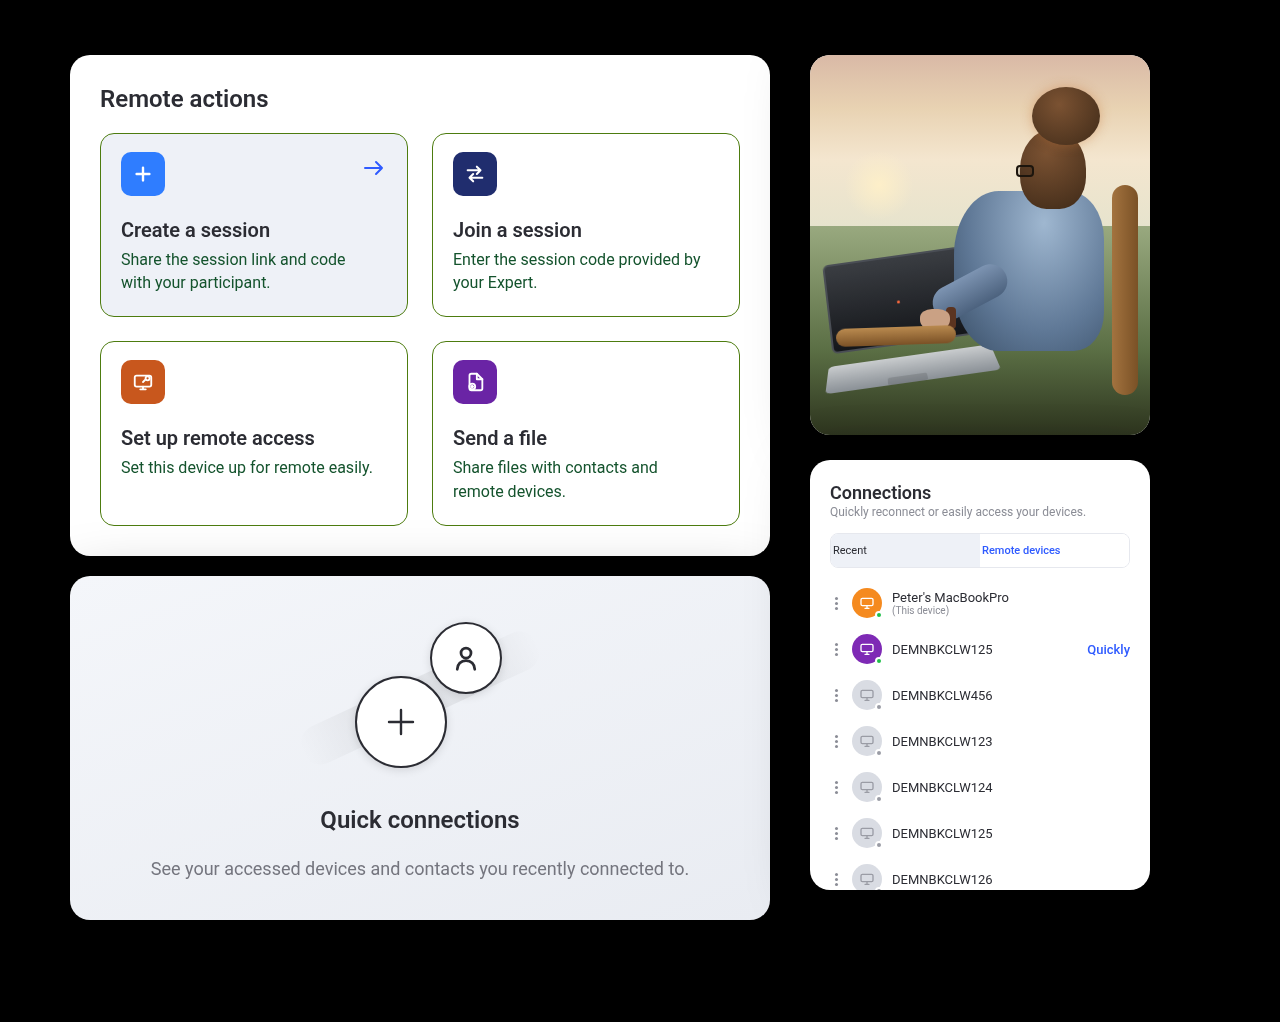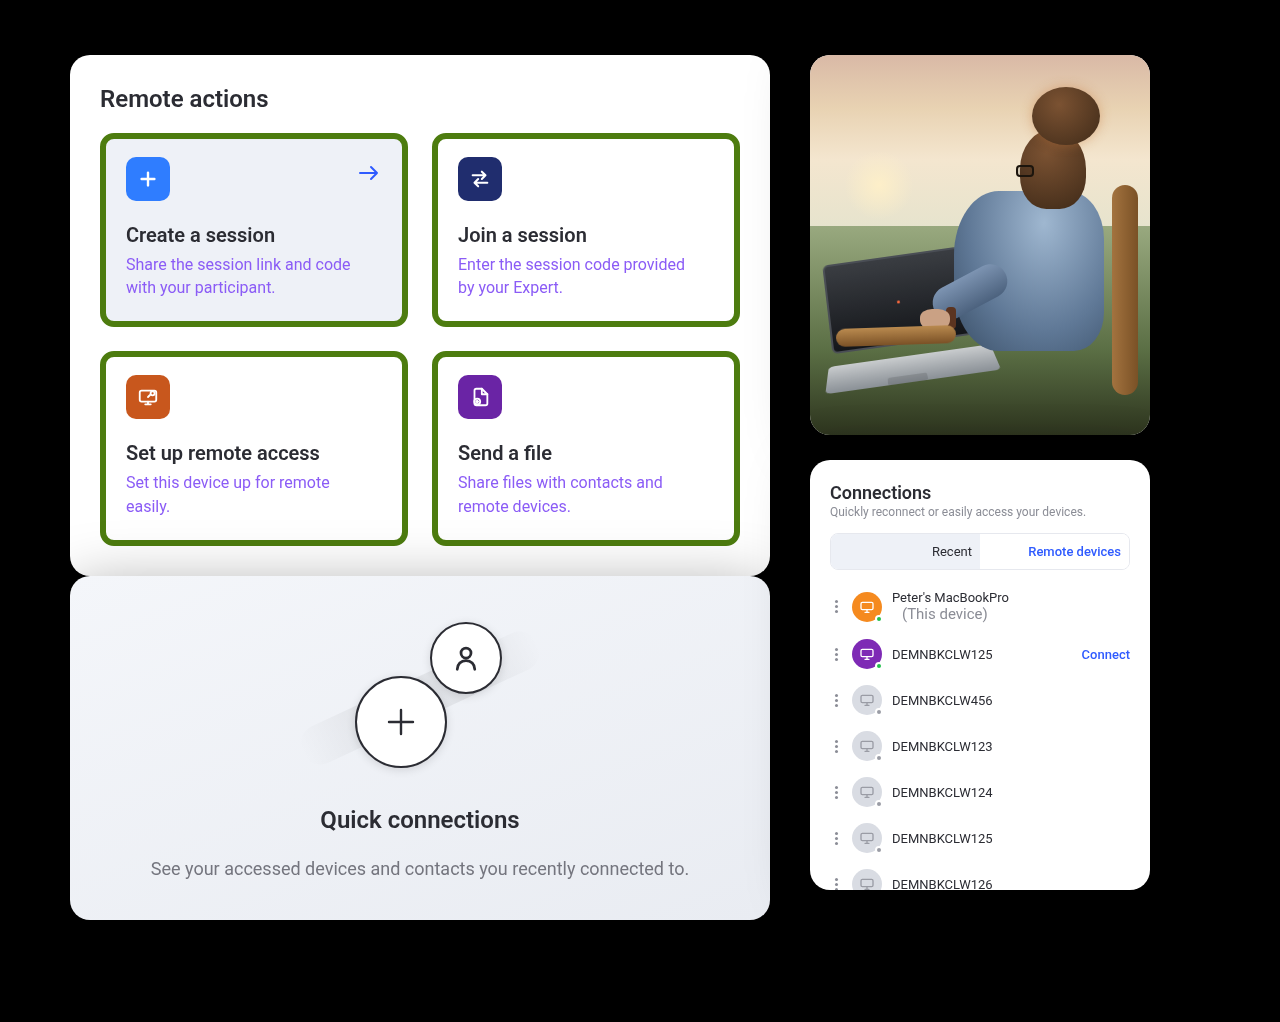--- a/index.html
+++ b/index.html
@@ -38,21 +38,21 @@
     font-weight: 600;
     color: #2b2c33;
     margin-bottom: 20px;
   }
   .ra-grid {
     display: grid;
     grid-template-columns: 1fr 1fr;
     gap: 24px;
   }
   .ra-card {
-    border: 6px solid #4d7c0f;
+    border: 1px solid #4d7c0f;
     border-radius: 14px;
     padding: 18px 32px 22px 20px;
     background: #fff;
     cursor: pointer;
     position: relative;
   }
   .ra-card.active {
     background: #eef1f7;
   }
   .ra-card .ra-arrow {
@@ -74,21 +74,21 @@
   .ra-icon.purple { background: #6a24a5; }
   .ra-card h3 {
     font-size: 20px;
     font-weight: 600;
     color: #2b2c33;
     margin-bottom: 6px;
   }
   .ra-card p {
     font-size: 16px;
     line-height: 1.45;
-    color: #8b5cf6;
+    color: #14532d;
   }
 
   
   .quick-conn {
     left: 70px;
     top: 576px;
     width: 700px;
     height: 344px;
     background: linear-gradient(160deg, #f4f6fa 0%, #e9ecf2 100%);
     display: flex; flex-direction: column;
@@ -270,23 +270,23 @@
   }
   .tabs {
     display: flex;
     border: 1px solid #e6e8ee;
     border-radius: 8px;
     overflow: hidden;
     margin-bottom: 12px;
   }
   .tab {
     flex: 1;
-    text-align: right;
-    font-size: 13px;
-    padding: 10px 8px;
+    text-align: left;
+    font-size: 11px;
+    padding: 10px 2px;
     cursor: pointer;
   }
   .tab.recent { background: #eef1f7; color: #2b2c33; }
   .tab.remote { background: #fff; color: #2f5bff; font-weight: 500; }
 
   .dev-list { display: flex; flex-direction: column; }
   .dev-row {
     display: flex; align-items: center;
     gap: 10px;
     padding: 8px 0;
@@ -318,21 +318,21 @@
   .dev-icon .status-dot {
     position: absolute;
     right: -1px; bottom: -1px;
     width: 8px; height: 8px; border-radius: 50%;
     border: 2px solid #fff;
   }
   .status-online { background: #1fbf4a; }
   .status-offline { background: #9a9ca5; }
   .dev-text { flex: 1; min-width: 0; }
   .dev-name { font-size: 13px; color: #2b2c33; }
-  .dev-note { font-size: 15px; color: #8b8d96; margin-left: 10px; }
+  .dev-note { font-size: 10px; color: #8b8d96; }
   .dev-action {
     font-size: 13px; color: #2f5bff; font-weight: 500; cursor: pointer;
   }
 
   
   .arrow-right svg { width: 26px; height: 20px; }
 </style>
 </head>
 <body>
 
@@ -479,21 +479,21 @@
           <div class="dev-icon purple2">
   <svg viewBox="0 0 24 24" fill="none" stroke="#fff" stroke-width="2" stroke-linecap="round" stroke-linejoin="round">
     <rect x="3" y="5" width="18" height="11" rx="2"></rect>
     <path d="M9 20h6M12 16v4"></path>
   </svg>
             <div class="status-dot status-online"></div>
           </div>
           <div class="dev-text">
             <div class="dev-name">DEMNBKCLW125</div>
           </div>
-          <div class="dev-action">Connect</div>
+          <div class="dev-action">Quickly</div>
         </div>
         <div class="dev-row">
           <div class="dev-more">
             <span></span>
             <span></span>
             <span></span>
           </div>
           <div class="dev-icon ">
   <svg viewBox="0 0 24 24" fill="none" stroke="#9a9ca5" stroke-width="2" stroke-linecap="round" stroke-linejoin="round">
     <rect x="3" y="5" width="18" height="11" rx="2"></rect>

